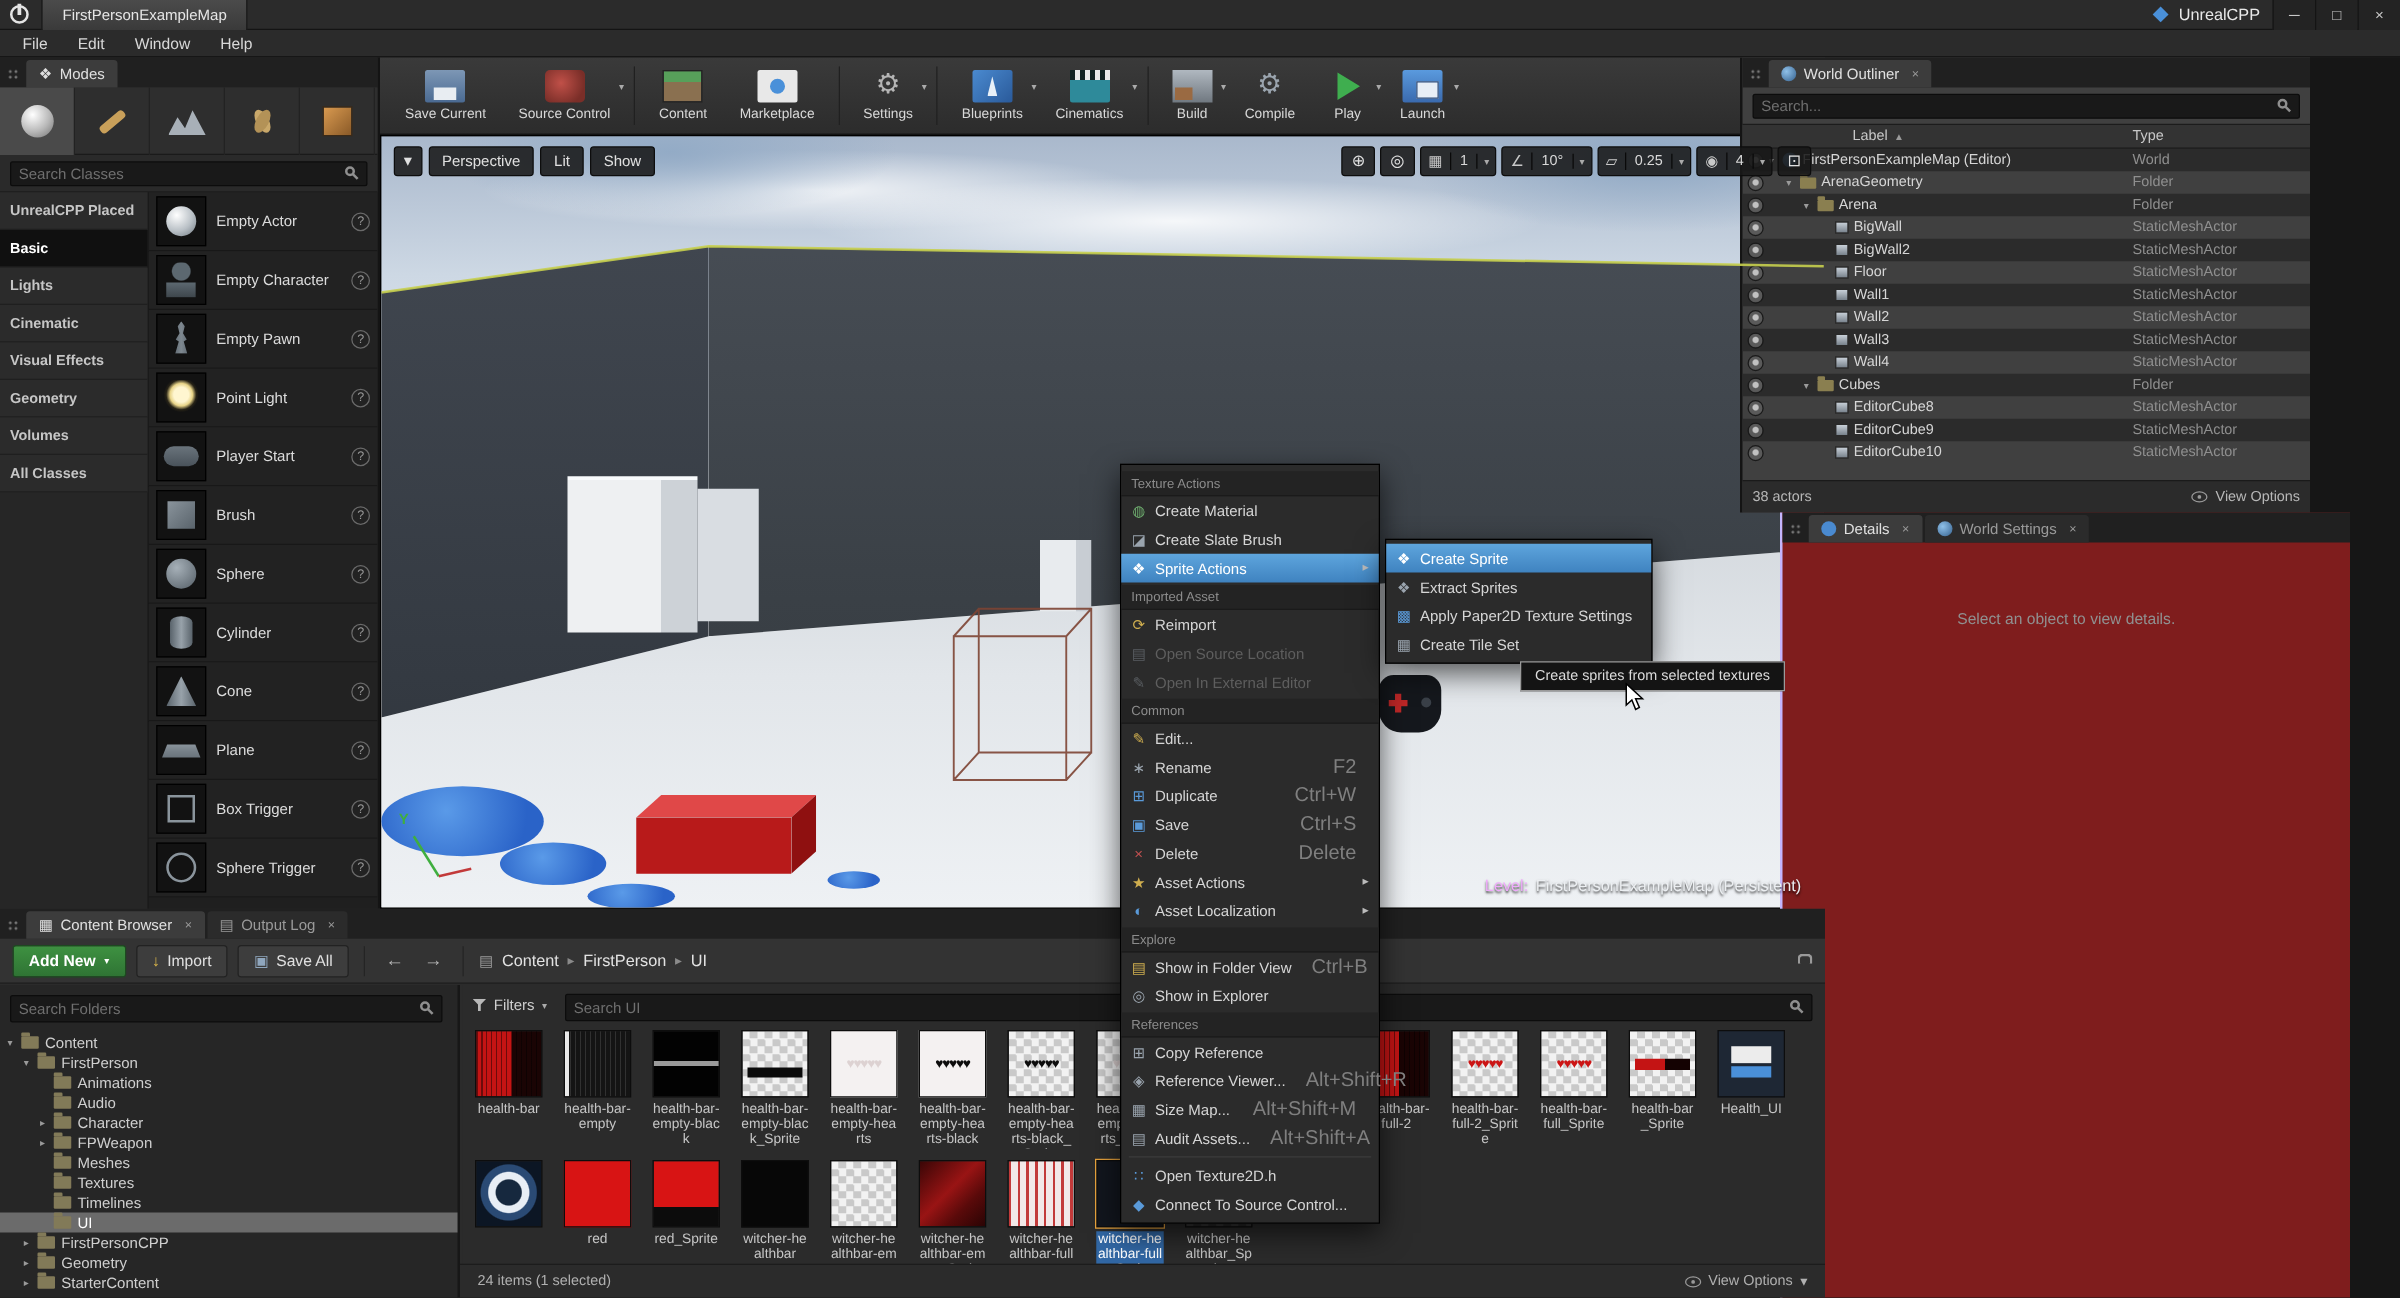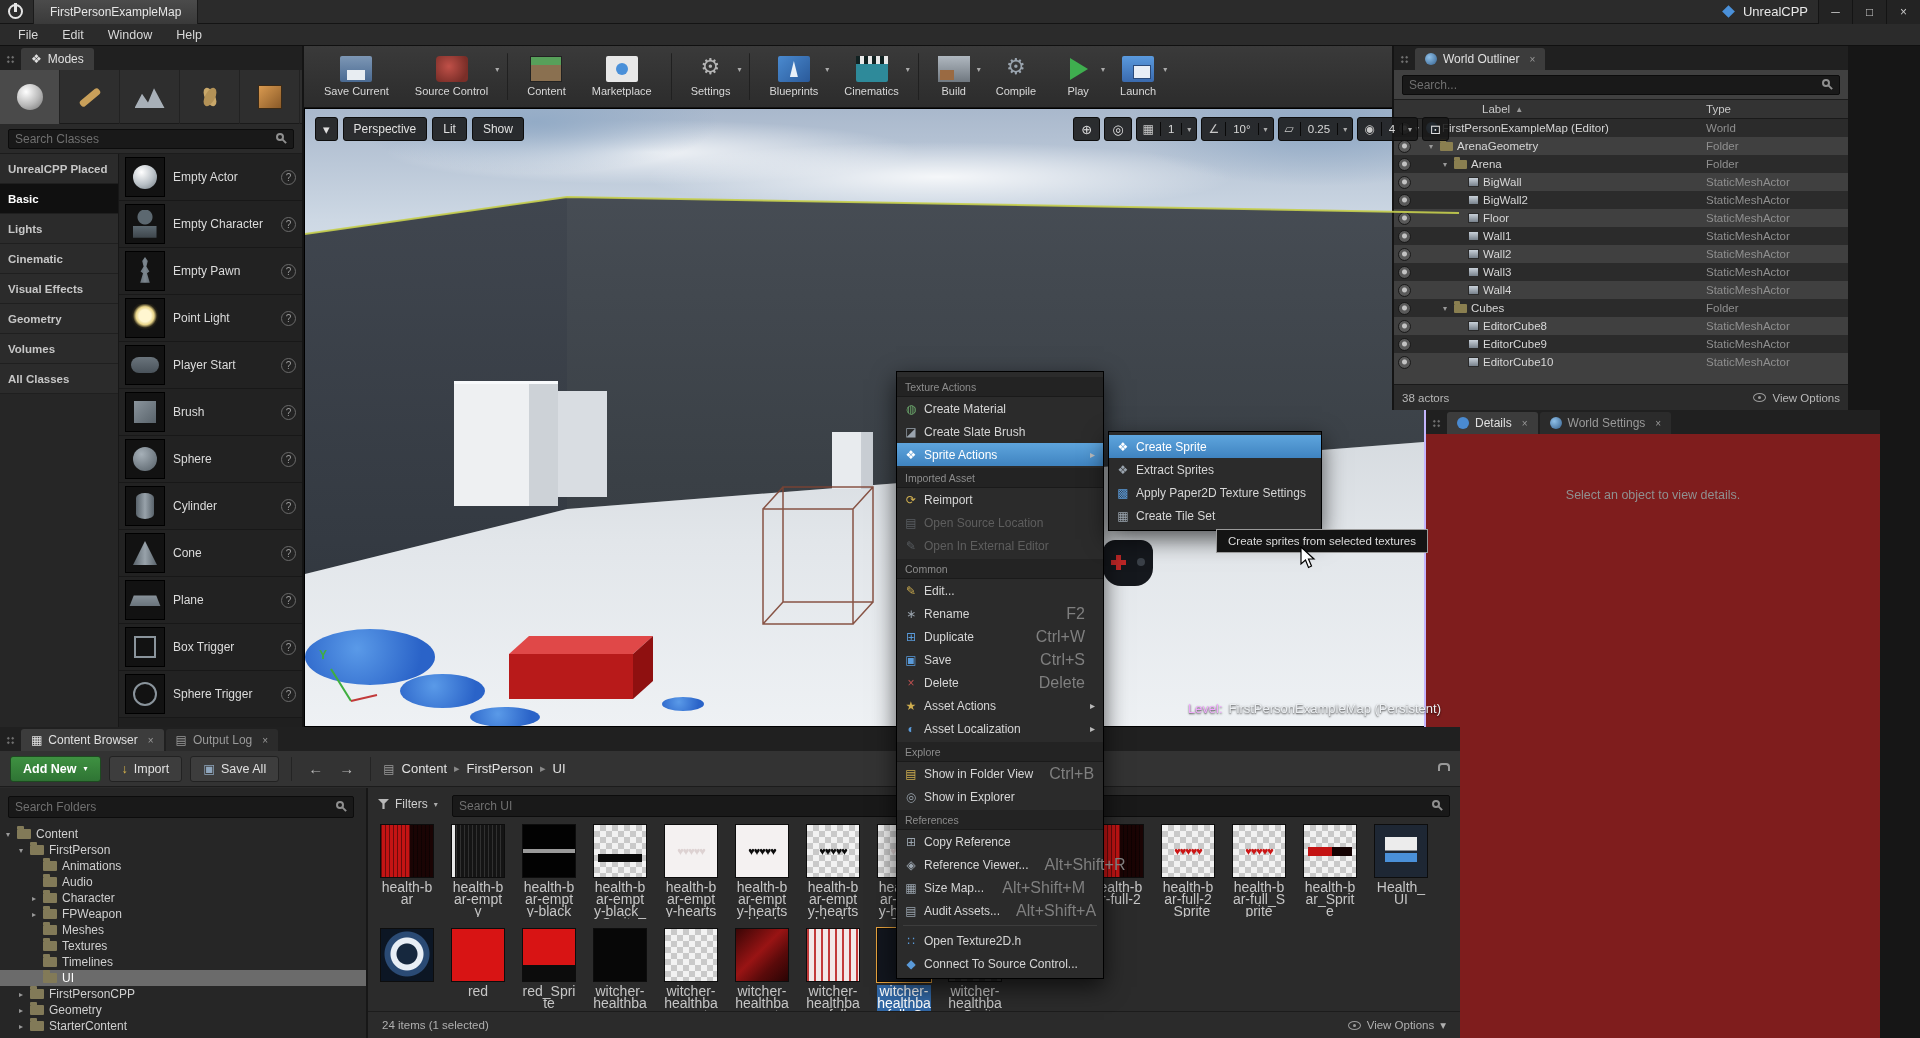--- a/index.html
+++ b/index.html
@@ -188,21 +188,21 @@
 .ft-arr{width:11px;font-size:8px;color:#9a9a9a;flex:none}
 .ft-folder{width:14px;height:10px;background:#827a58;border-radius:1px;position:relative;margin-right:5px;flex:none}
 .ft-folder::before{content:"";position:absolute;top:-3px;left:0;width:7px;height:3px;background:#827a58;border-radius:1px 1px 0 0}
 .cb-right{position:absolute;left:370px;top:61px;width:1090px;height:250px;background:#2b2b2b}
 .filters{position:absolute;left:8px;top:9px;display:flex;align-items:center;gap:6px;font-size:12px;color:#cfcfcf}
 .filters .car{font-size:8px;color:#aaa}
 .cb-right .assetsearch{position:absolute;left:82px;top:7px;width:998px;height:22px}
 #asset-grid{position:absolute;left:10px;top:36px;display:grid;grid-template-columns:repeat(15,54px);column-gap:17px;row-gap:9px}
 .as-tile{width:54px}
 .as-thumb{width:54px;height:54px;border:1px solid #0d0d0d;position:relative;display:flex;align-items:center;justify-content:center;background:#2a2a2a;overflow:hidden}
-.as-label{margin-top:3px;font-size:14px;line-height:12px;color:#c6c6c6;text-align:center;word-break:break-all;max-height:38px;overflow:hidden}
+.as-label{margin-top:3px;font-size:11px;line-height:12px;color:#c6c6c6;text-align:center;word-break:break-all;max-height:38px;overflow:hidden}
 .as-tile.sel .as-thumb{outline:1px solid var(--selection-orange,#e8a33d)}
 .as-tile.sel .as-label{background:#3167a4;color:#fff}
 .as-hearts{font-size:11px;letter-spacing:-1px;line-height:1}
 .h-black .as-hearts{color:#0c0c0c}.h-red .as-hearts{color:#cc1515}.h-pale .as-hearts{color:#ddd2d2}
 .v-ck{background:repeating-conic-gradient(#c9c9c9 0% 25%,#f2f2f2 0% 50%) 0 0/12px 12px}
 .v-sbar::after{content:"";position:absolute;left:4px;right:4px;top:55%;height:16%;background:#0a0a0a}
 .v-sbar2::after{content:"";position:absolute;left:4px;right:4px;top:55%;height:16%;background:#8a8a8a}
 .v-sbar-red::after{content:"";position:absolute;left:4px;right:4px;top:42%;height:18%;background:linear-gradient(90deg,#c41414 0 55%,#140202 0)}
 .v-t1{background:repeating-linear-gradient(90deg,rgba(0,0,0,.45) 0 1px,transparent 1px 4px),linear-gradient(90deg,#c41414 0 55%,#1a0404 0)}
 .v-t2{background:repeating-linear-gradient(90deg,rgba(255,255,255,.12) 0 1px,transparent 1px 4px),linear-gradient(90deg,#e8e8e8 0 6%,#141414 0)}

